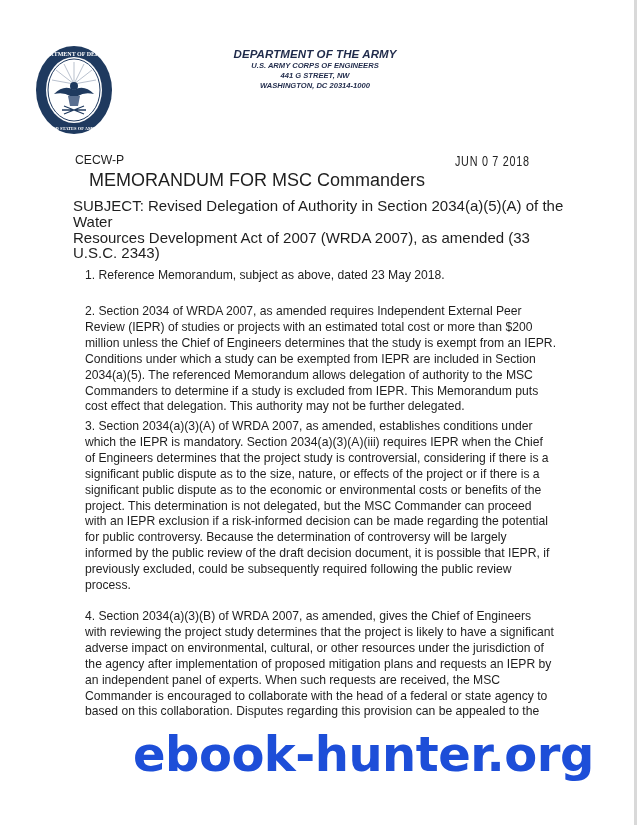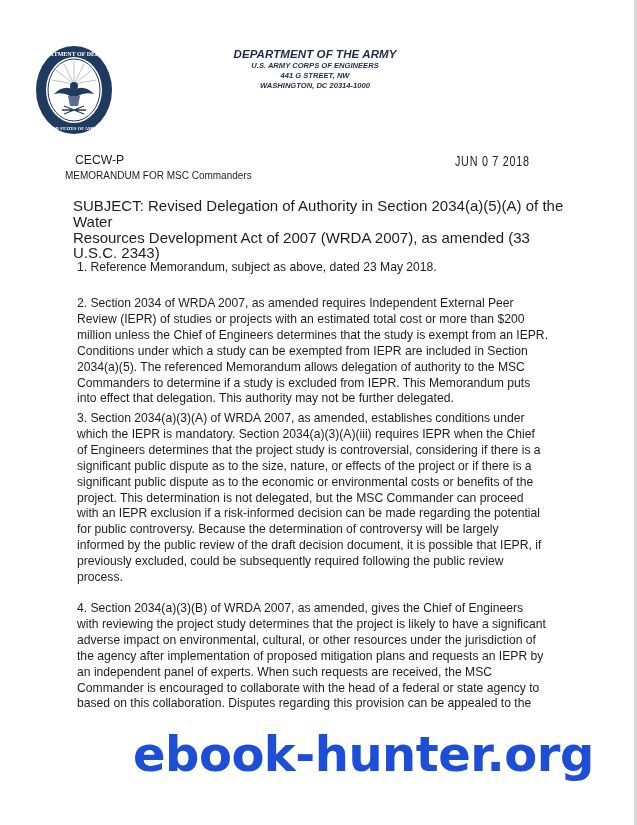--- a/index.html
+++ b/index.html
@@ -6,23 +6,23 @@
   body {
     width: 637px; height: 825px; background: #ffffff; position: relative; overflow: hidden;
     font-family: "Liberation Sans", sans-serif; color: #1e1e1e;
   }
   .seal { position: absolute; left: 34px; top: 44px; width: 80px; height: 92px; }
   .letterhead { position: absolute; left: 200px; top: 48px; width: 230px; text-align: center; color: #1f2a4a; font-weight: bold; font-style: italic; }
   .lh-title { font-size: 11.5px; line-height: 13px; letter-spacing: 0.1px; }
   .lh-line { font-size: 7.6px; line-height: 10px; }
   .office { position: absolute; left: 75px; top: 153px; font-size: 12.2px; }
   .date-stamp { position: absolute; left: 455px; top: 152px; font-size: 15px; font-family: "Liberation Sans Narrow", "Liberation Sans", sans-serif; transform: scaleX(0.72); transform-origin: left center; letter-spacing: 1px; color: #222; }
-  .memo-for { position: absolute; left: 65px; top: 168px; font-size: 10px; text-align: right; }
+  .memo-for { position: absolute; left: 89px; top: 168px; font-size: 18px; text-align: right; }
   .subject { position: absolute; left: 73px; top: 198px; width: 500px; font-size: 15px; line-height: 15.8px; }
-  .para { position: absolute; left: 73px; width: 500px; font-size: 12.15px; line-height: 15.9px; margin: 4px; }
+  .para { position: absolute; left: 73px; width: 500px; font-size: 12.15px; line-height: 15.9px; margin: 12px; }
   .watermark { position: absolute; left: 133px; top: 726px; font-family: "DejaVu Sans", sans-serif; font-weight: bold; font-size: 48px; color: #1d4ed8; letter-spacing: -0.5px; }
   .right-edge { position: absolute; right: 0; top: 0; width: 3px; height: 825px; background: #d9d9d9; }
 </style>
 </head>
 <body>
 
 <div class="seal">
   <svg width="80" height="92" viewBox="0 0 80 92">
     <ellipse cx="40" cy="46" rx="38" ry="44" fill="#1f3a5f"></ellipse>
     <ellipse cx="40" cy="46" rx="28" ry="33" fill="#ffffff"></ellipse>
@@ -66,21 +66,21 @@
   <div>1.  Reference Memorandum, subject as above, dated 23 May 2018.</div>
 </div>
 
 <div class="para" style="top:292px;">
   <div>2.  Section 2034 of WRDA 2007, as amended requires Independent External Peer</div>
   <div>Review (IEPR) of studies or projects with an estimated total cost or more than $200</div>
   <div>million unless the Chief of Engineers determines that the study is exempt from an IEPR.</div>
   <div>Conditions under which a study can be exempted from IEPR are included in Section</div>
   <div>2034(a)(5).  The referenced Memorandum allows delegation of authority to the MSC</div>
   <div>Commanders to determine if a study is excluded from IEPR.  This Memorandum puts</div>
-  <div>into effect that delegation.  This authority may not be further delegated.</div>
+  <div>cost effect that delegation.  This authority may not be further delegated.</div>
 </div>
 
 <div class="para" style="top:407px;">
   <div>3.  Section 2034(a)(3)(A) of WRDA 2007, as amended, establishes conditions under</div>
   <div>which the IEPR is mandatory.  Section 2034(a)(3)(A)(iii) requires IEPR when the Chief</div>
   <div>of Engineers determines that the project study is controversial, considering if there is a</div>
   <div>significant public dispute as to the size, nature, or effects of the project or if there is a</div>
   <div>significant public dispute as to the economic or environmental costs or benefits of the</div>
   <div>project.  This determination is not delegated, but the MSC Commander can proceed</div>
   <div>with an IEPR exclusion if a risk-informed decision can be made regarding the potential</div>

